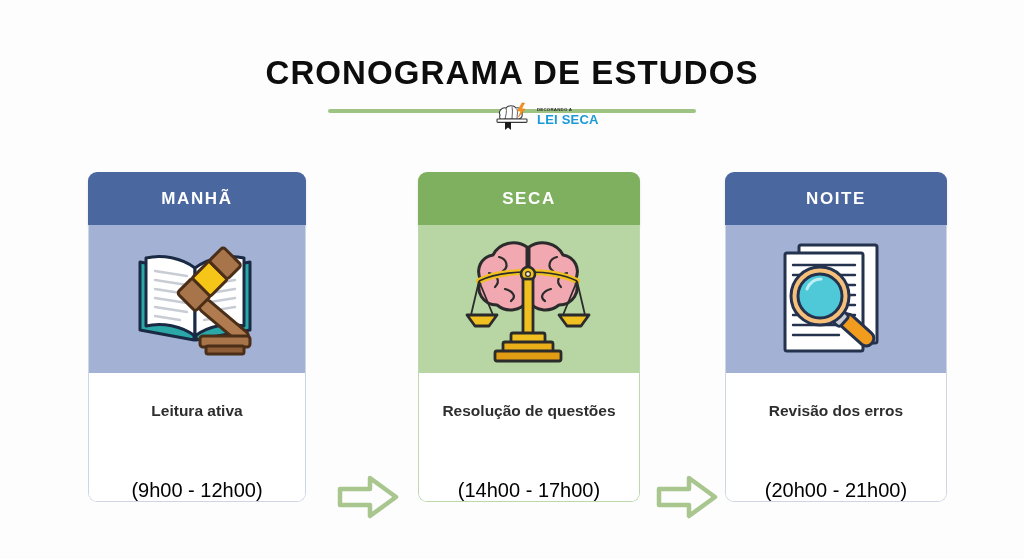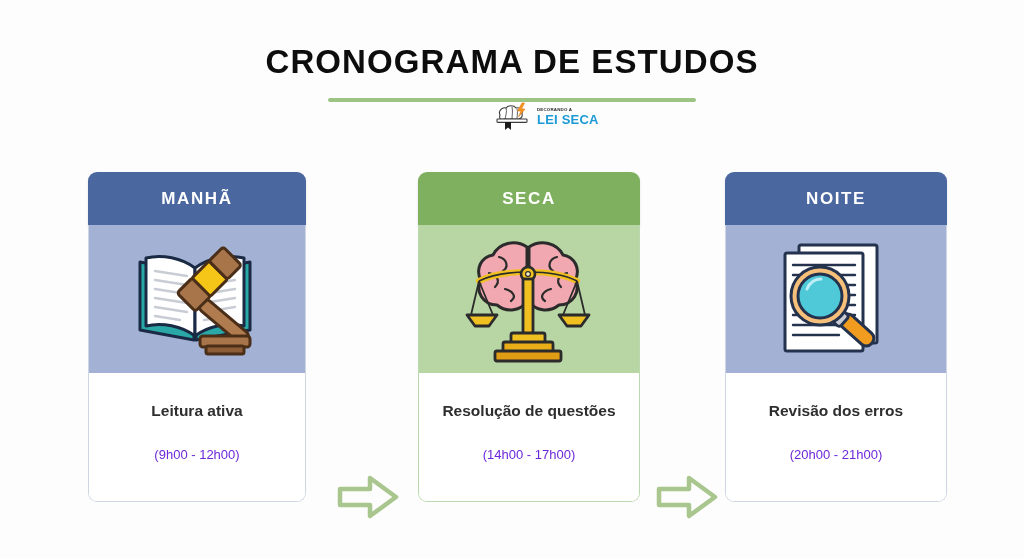--- a/index.html
+++ b/index.html
@@ -23,21 +23,21 @@
     width: 1024px;
     text-align: center;
   }
   .page-title {
     font-size: 33px;
     font-weight: bold;
     letter-spacing: 1.1px;
     color: #0d0d0d;
     font-family: "Liberation Sans", sans-serif;
     line-height: 1.1;
-    margin: 0;
+    margin: 11px;
     text-align: center;
   }
   .title-rule {
     width: 368px;
     height: 4px;
     background: #9ec483;
     margin: 18px auto 0 auto;
     border-radius: 2px;
   }
 
@@ -138,33 +138,34 @@
   .art-blue { background: #a3b2d4; }
   .art-green { background: #b7d6a4; }
 
   .card-text {
     flex: 1 1 auto;
     display: flex;
     flex-direction: column;
     align-items: center;
     padding-top: 29px;
     background: #ffffff;
+    gap: 44px;
   }
   .card-activity {
     font-size: 15.5px;
     font-weight: bold;
     color: #2e2e2e;
     text-align: center;
     line-height: 1.2;
   }
   .card-time {
-    font-size: 13px;
-    color: #6d28d9;
+    font-size: 20px;
+    color: #000000;
     text-align: center;
-    margin-top: 26px;
+    margin-top: 13px;
     line-height: 1.2;
   }
 
   
   .arrow {
     position: absolute;
     top: 299px;
     width: 64px;
     height: 52px;
   }

